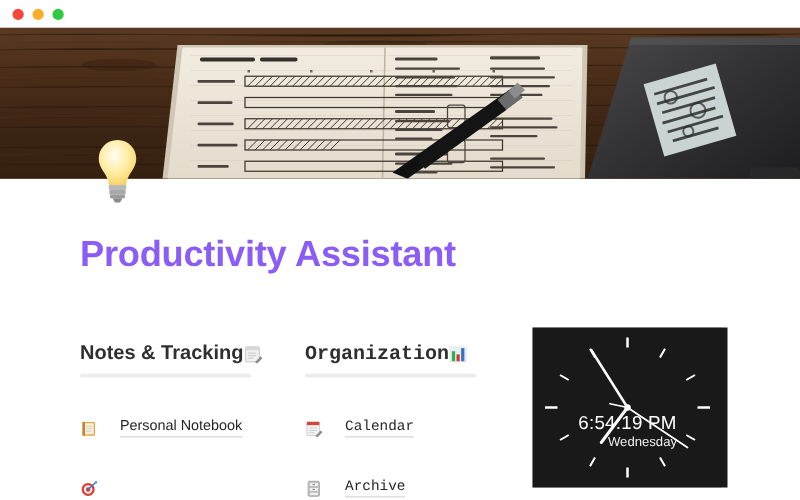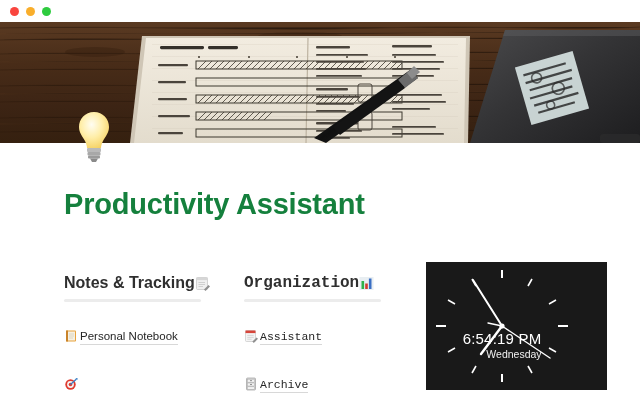--- a/index.html
+++ b/index.html
@@ -53,21 +53,21 @@
     pointer-events: none;
   }
   .bulb svg { display: block; width: 40px; height: 56px; }
 
   
   .page-title {
     position: absolute;
     left: 64px; top: 188px;
     font-size: 29px;
     font-weight: bold;
-    color: #15803d;
+    color: #8b5cf6;
     letter-spacing: -0.2px;
     z-index: 20;
   }
 
   
   .col {
     position: absolute;
     top: 274px;
     z-index: 20;
   }
@@ -88,22 +88,22 @@
     height: 3px;
     background: #ececec;
     border-radius: 2px;
   }
   .col-notes .col-rule { width: 137px; }
   .col-org   .col-rule { width: 137px; }
 
   .item-list { margin-top: 9px; }
   .item {
     display: flex;
-    align-items: flex-start;
-    gap: 2px;
+    align-items: flex-end;
+    gap: 18px;
     height: 21px;
     white-space: nowrap;
     margin-top: 27px;
   }
   .item-emoji {
     width: 14px; height: 14px;
     flex: 0 0 14px;
     display: block;
   }
   .item-emoji svg { display: block; width: 14px; height: 14px; }
@@ -116,21 +116,21 @@
   }
 
   
   .hdr-emoji { width: 15px; height: 15px; display: block; }
   .hdr-emoji svg { display: block; width: 15px; height: 15px; }
 
   
   .clock {
     position: absolute;
     left: 426px; top: 262px;
-    width: 181px; height: 128px;
+    width: 156px; height: 128px;
     background: #191919;
     z-index: 20;
     overflow: hidden;
   }
   .clock svg { display: block; width: 152px; height: 128px; }
   .clock-time {
     position: absolute;
     left: 0; top: 68px;
     width: 152px;
     text-align: center;
@@ -427,21 +427,21 @@
             <rect x="1.5" y="1.5" width="10" height="11" rx="1" fill="#f4f4f4" stroke="#c9c9c9" stroke-width="0.7"></rect>
             <rect x="1.5" y="1.5" width="10" height="2.6" fill="#d6453a"></rect>
             <g stroke="#c2c2c2" stroke-width="0.6">
               <path d="M3.3,6.4 H9.7"></path>
                 <path d="M3.3,8.4 H9.7"></path>
                 <path d="M3.3,10.2 H7.6"></path>
             </g>
             <path d="M8.4,12.6 L12.6,8.4 L14,9.8 L9.8,14 Z" fill="#8f8f8f"></path>
           </svg>
         </span>
-        <span class="item-label">Assistant</span>
+        <span class="item-label">Calendar</span>
       </div>
 
 
       <div class="item">
         <span class="item-emoji">
           <svg viewBox="0 0 14 14" aria-hidden="true">
             <rect x="2.5" y="1" width="9" height="12" rx="1" fill="#d8d8d8" stroke="#9d9d9d" stroke-width="0.7"></rect>
             <rect x="3.4" y="2.2" width="7.2" height="3" fill="#f2f2f2" stroke="#a8a8a8" stroke-width="0.5"></rect>
             <rect x="3.4" y="6" width="7.2" height="3" fill="#f2f2f2" stroke="#a8a8a8" stroke-width="0.5"></rect>
             <rect x="3.4" y="9.8" width="7.2" height="2.5" fill="#f2f2f2" stroke="#a8a8a8" stroke-width="0.5"></rect>

